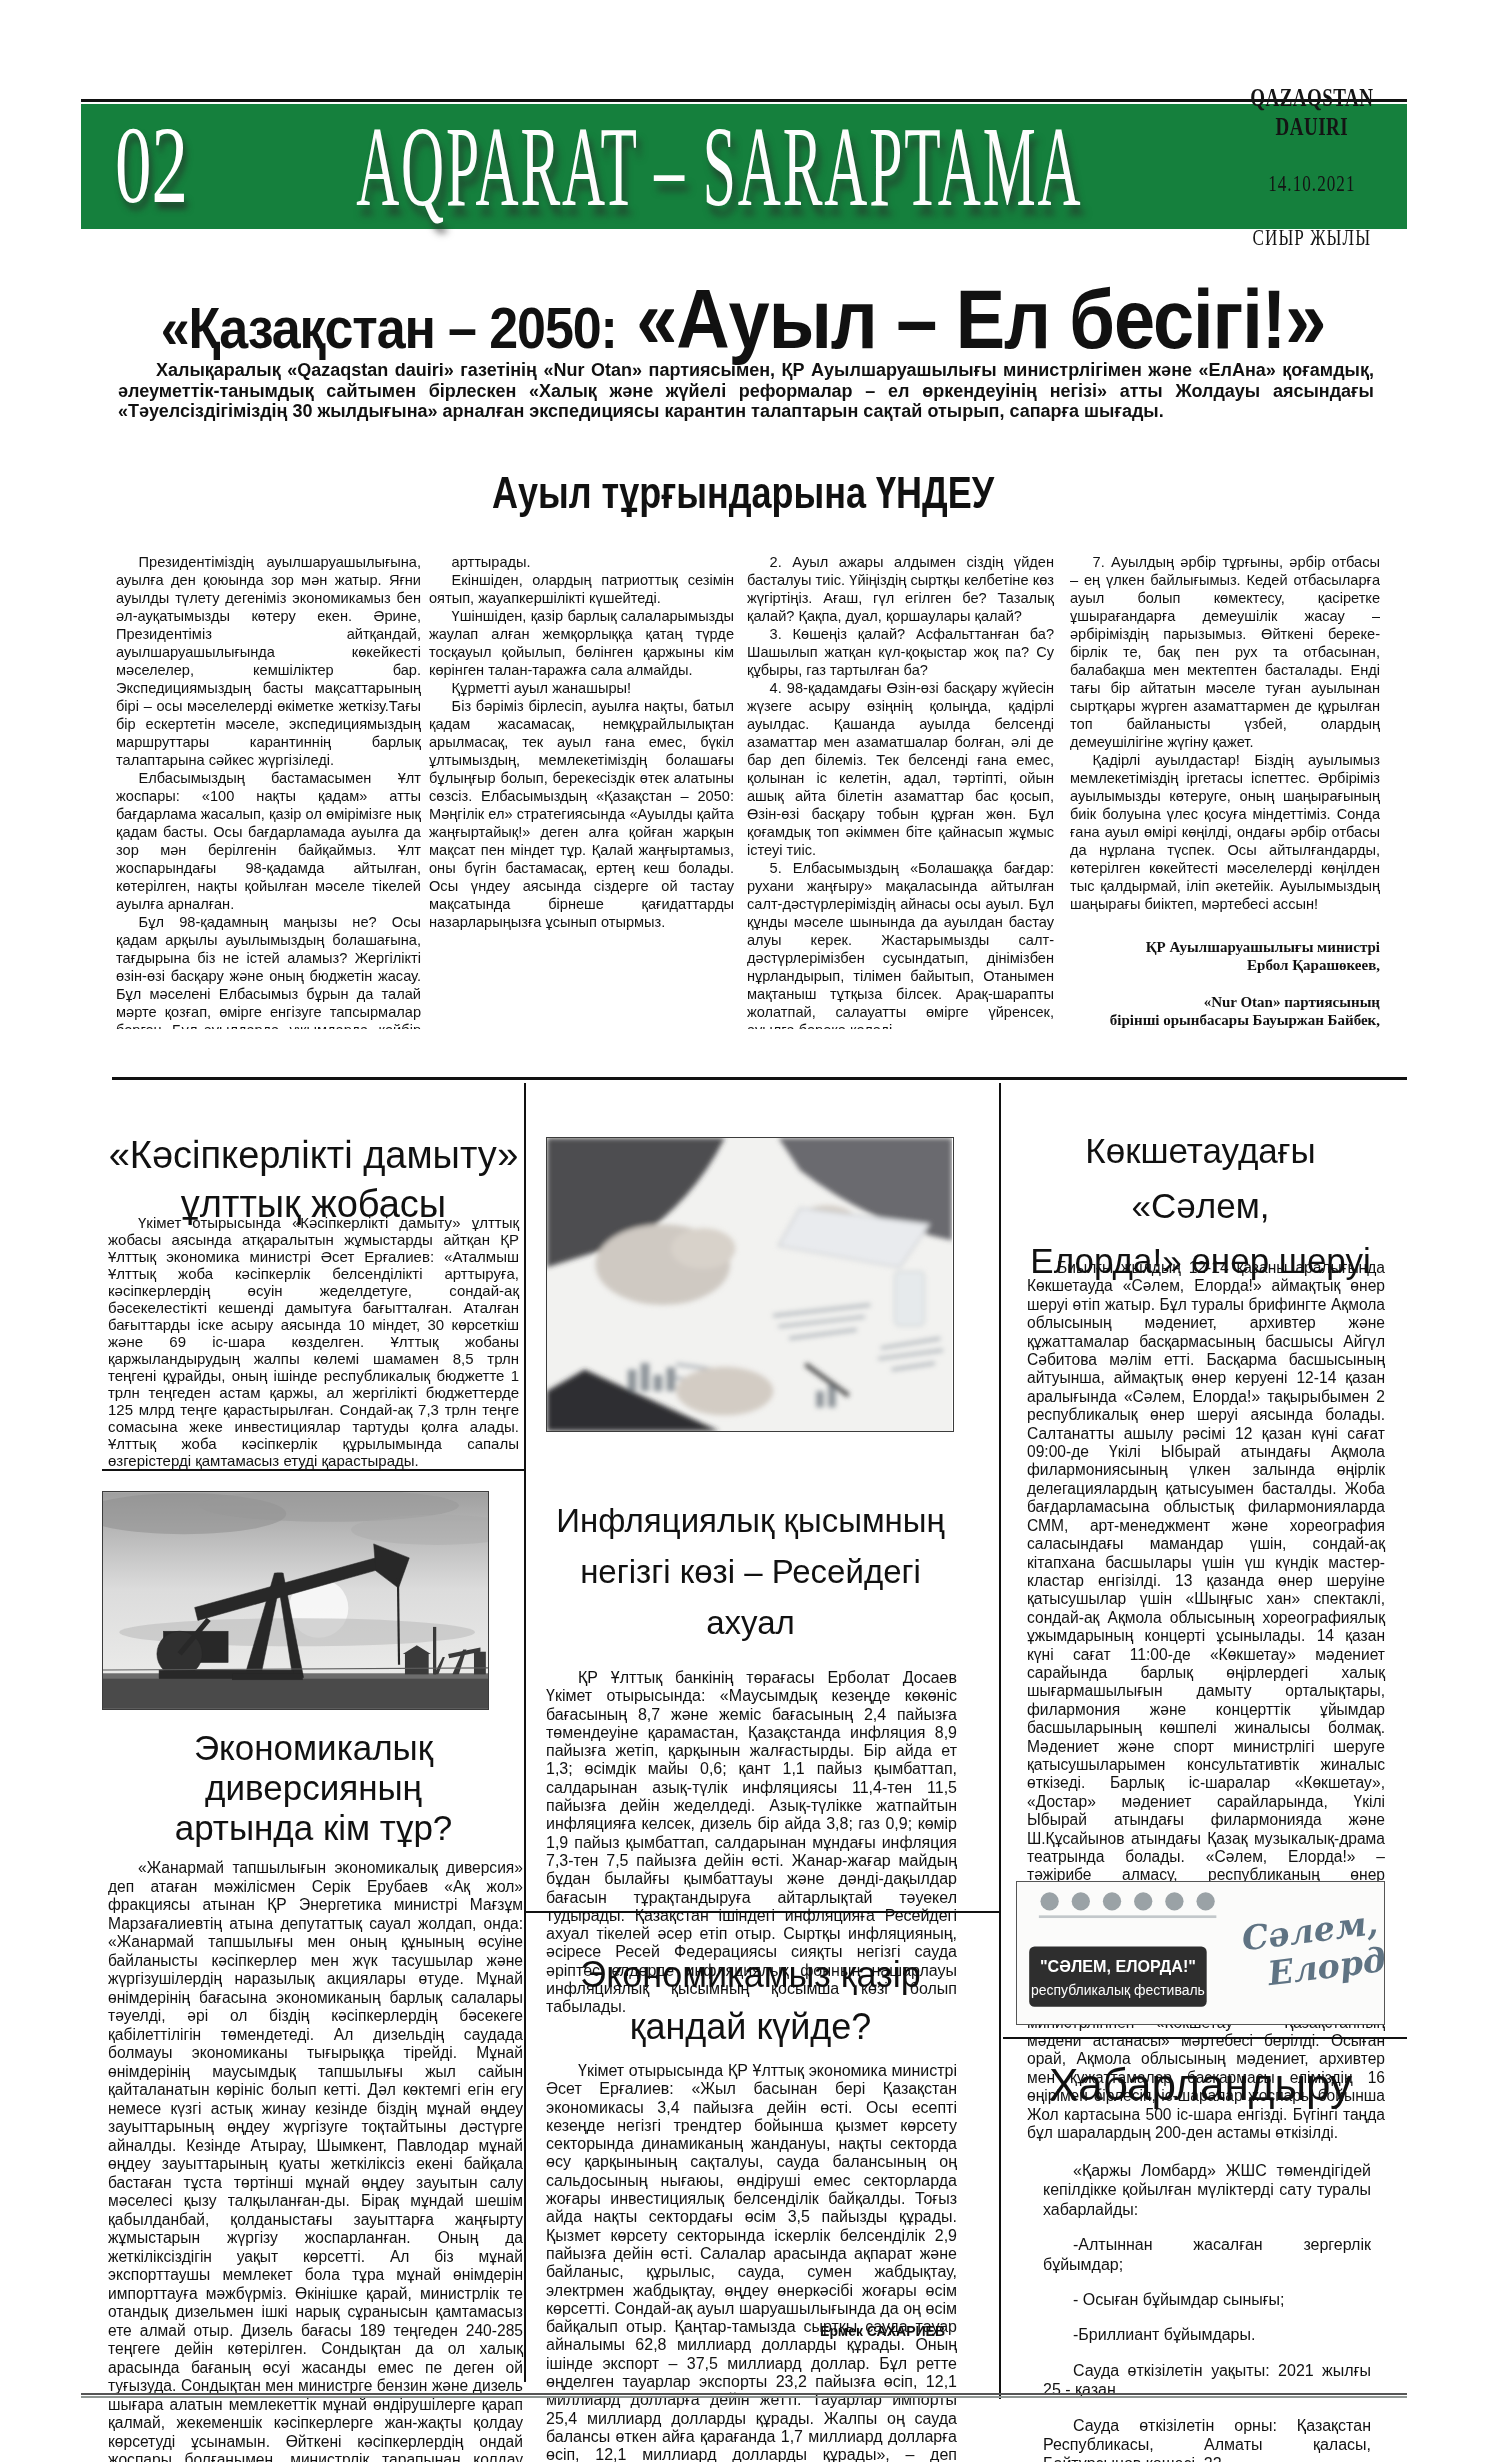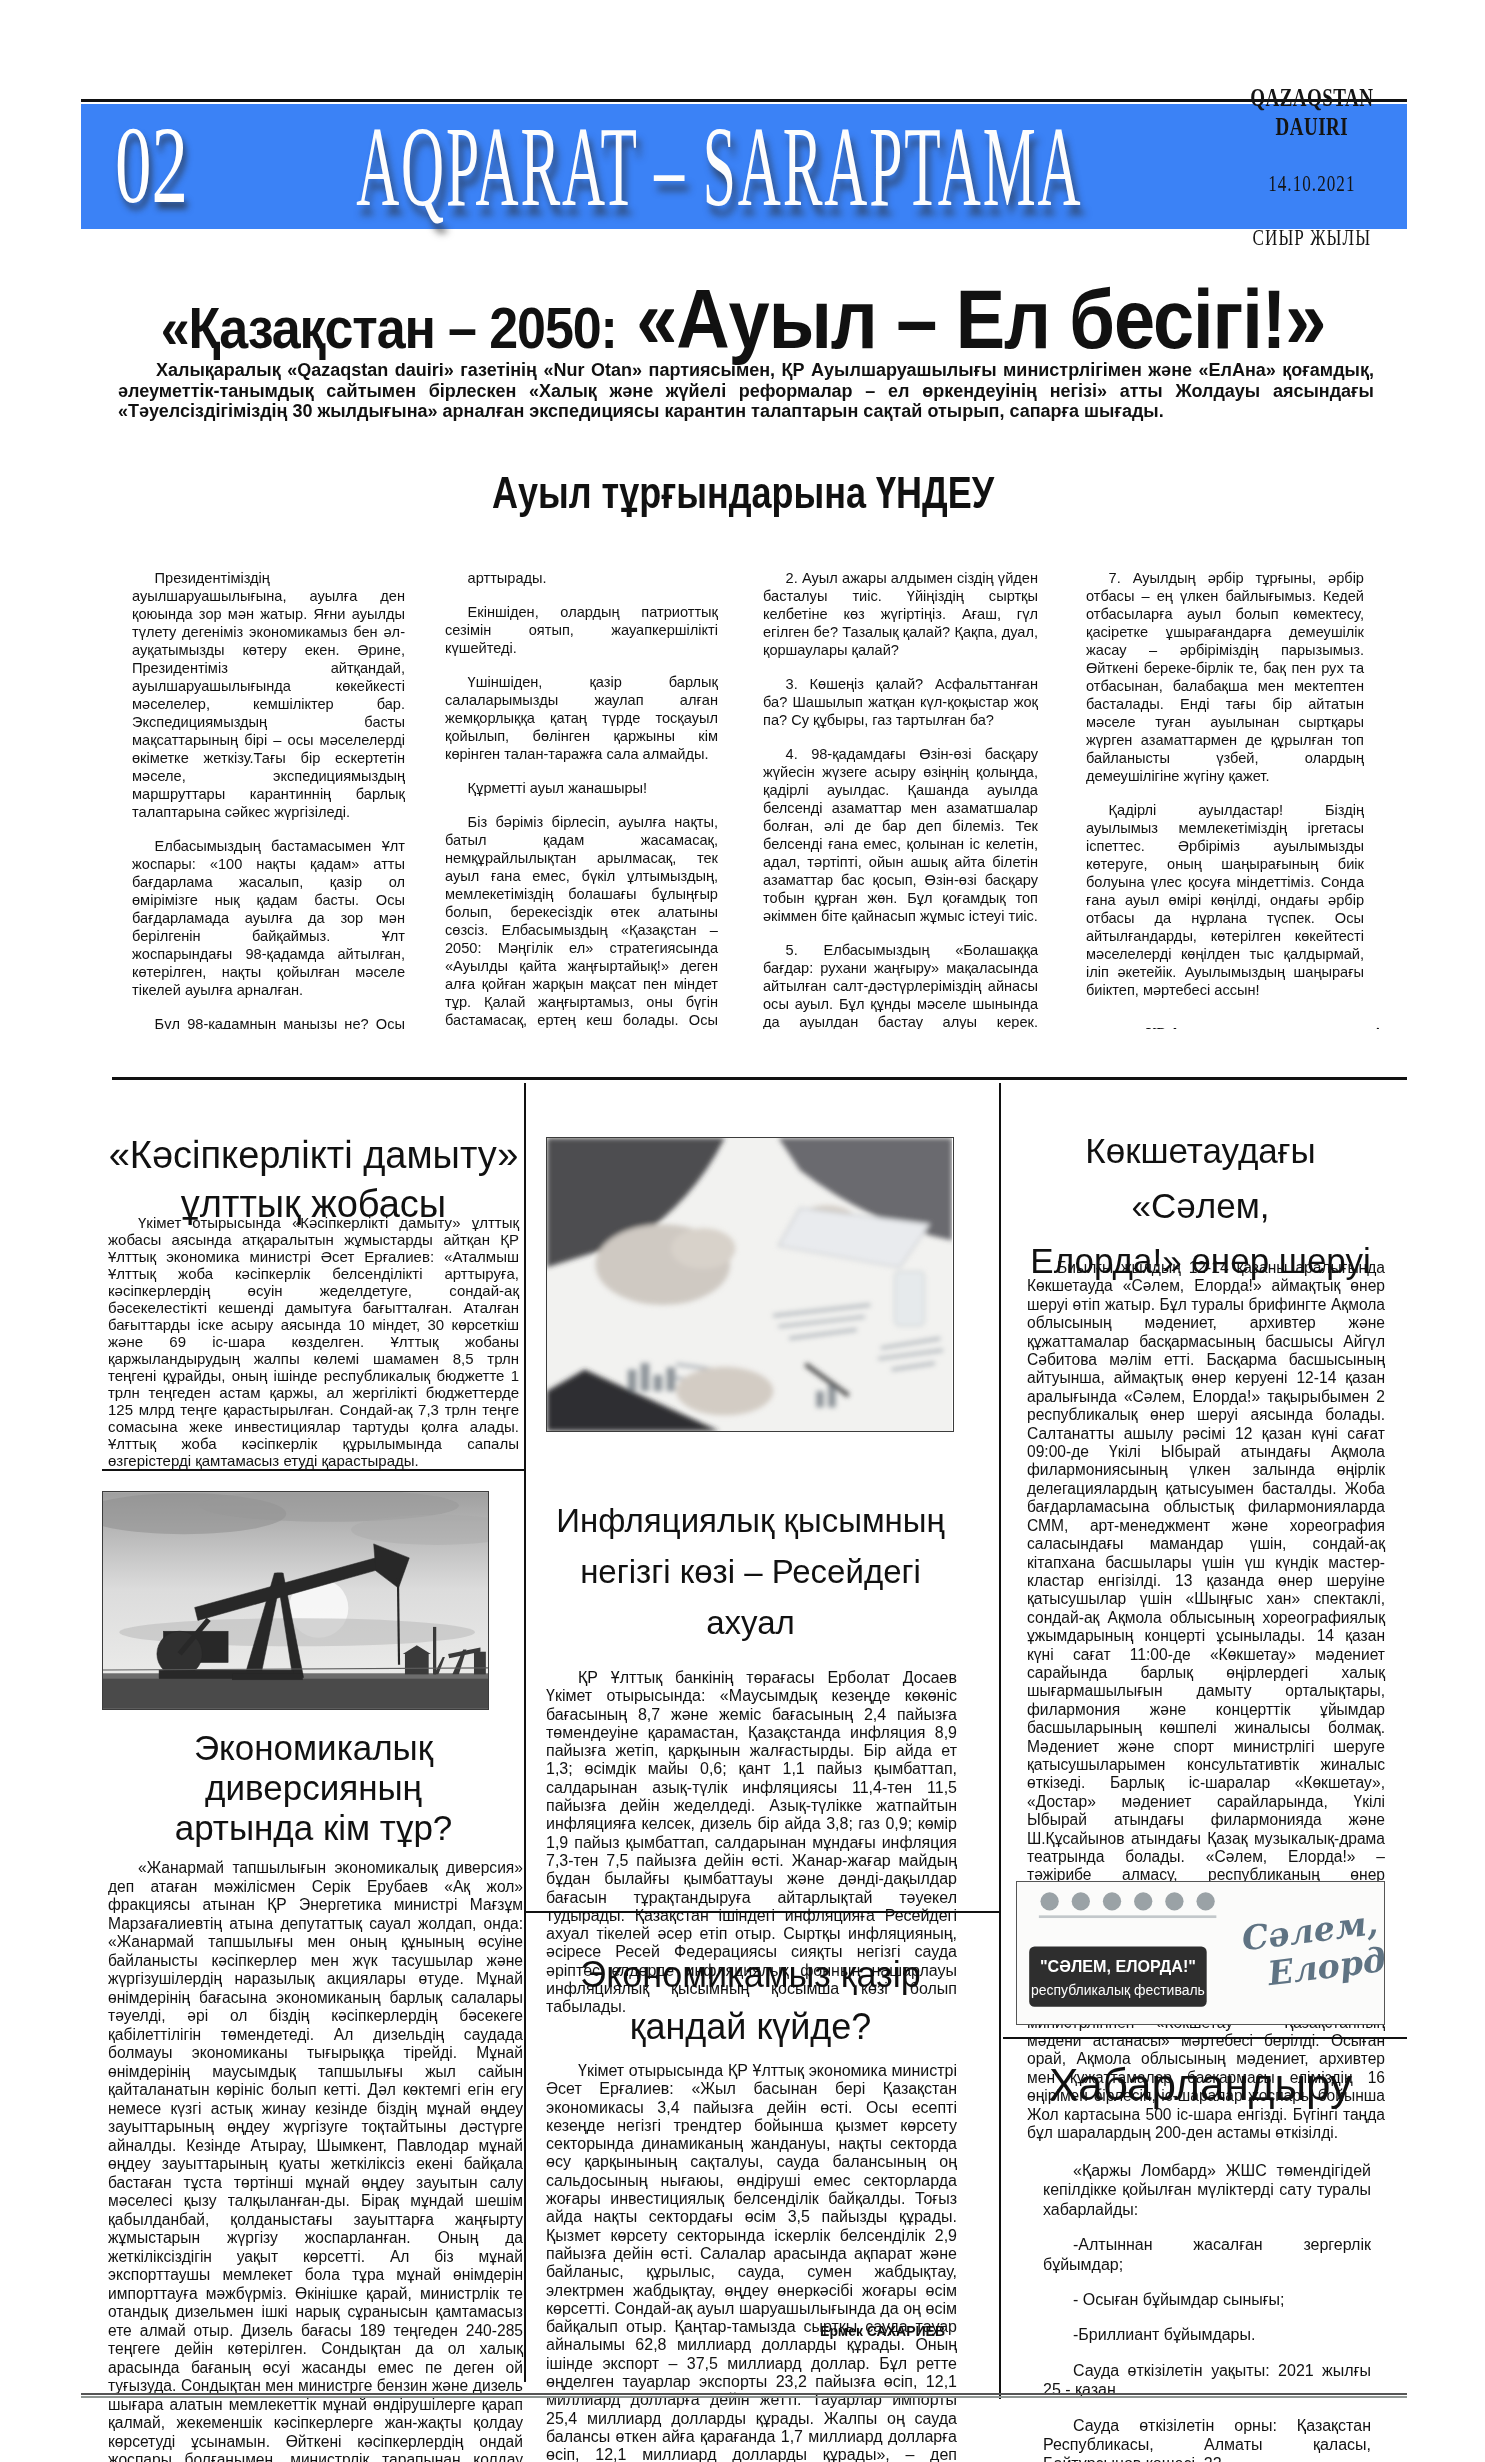--- a/index.html
+++ b/index.html
@@ -1,25 +1,25 @@
 <!DOCTYPE html>
 <html lang="kk" style="font-size:8.6px"><head>
 <meta charset="utf-8">
 <style>
   html,body{margin:0;padding:0;background:#ffffff;}
   body{width:1486px;height:2462px;position:relative;font-family:"Liberation Sans",sans-serif;color:#111;}
   .abs{position:absolute;}
   .pre{white-space:pre-line;}
   .jus{text-align:justify;}
   .ctr{text-align:center;}
-  .para{margin:16px;text-indent:22.6px;}
+  .para{margin:0;text-indent:22.6px;}
   .apara{margin:16px;text-indent:30px;}
   .rule{background:#111;}
   
-  .masthead{background:#3b82f6;display:flex;align-items:center;justify-content:space-between;padding:0 30px;box-sizing:border-box;}
+  .masthead{background:#15803d;display:flex;align-items:center;justify-content:space-between;padding:0 30px;box-sizing:border-box;}
   .pagenum{font-family:"Liberation Serif",serif;font-size:81px;color:#fff;font-weight:400;
            text-shadow:3.2px 4.9px 5.4px rgba(40,40,40,.65);transform:scale(.9,1.35);transform-origin:center;}
   .mast-title{font-family:"Liberation Serif",serif;font-size:71px;color:#fdfdfd;letter-spacing:2.2px;white-space:nowrap;
               text-shadow:4.9px 6.5px 6.5px rgba(40,40,40,.6);transform:scale(.84,1.62);transform-origin:center;}
   .brand{font-family:"Liberation Serif",serif;color:#141414;text-align:center;transform:scale(.95,1.25);transform-origin:center;}
   .brand .bn{font-size:20px;font-weight:700;line-height:22.6px;letter-spacing:0.5px;}
   .brand .bd{font-size:18px;margin-top:25px;letter-spacing:1.1px;}
   .brand .by{font-size:18px;margin-top:21.6px;letter-spacing:1.1px;}
   
   .mainhead{width:100%;text-align:center;font-weight:700;letter-spacing:-1.1px;transform:scaleY(1.12);transform-origin:top;}

